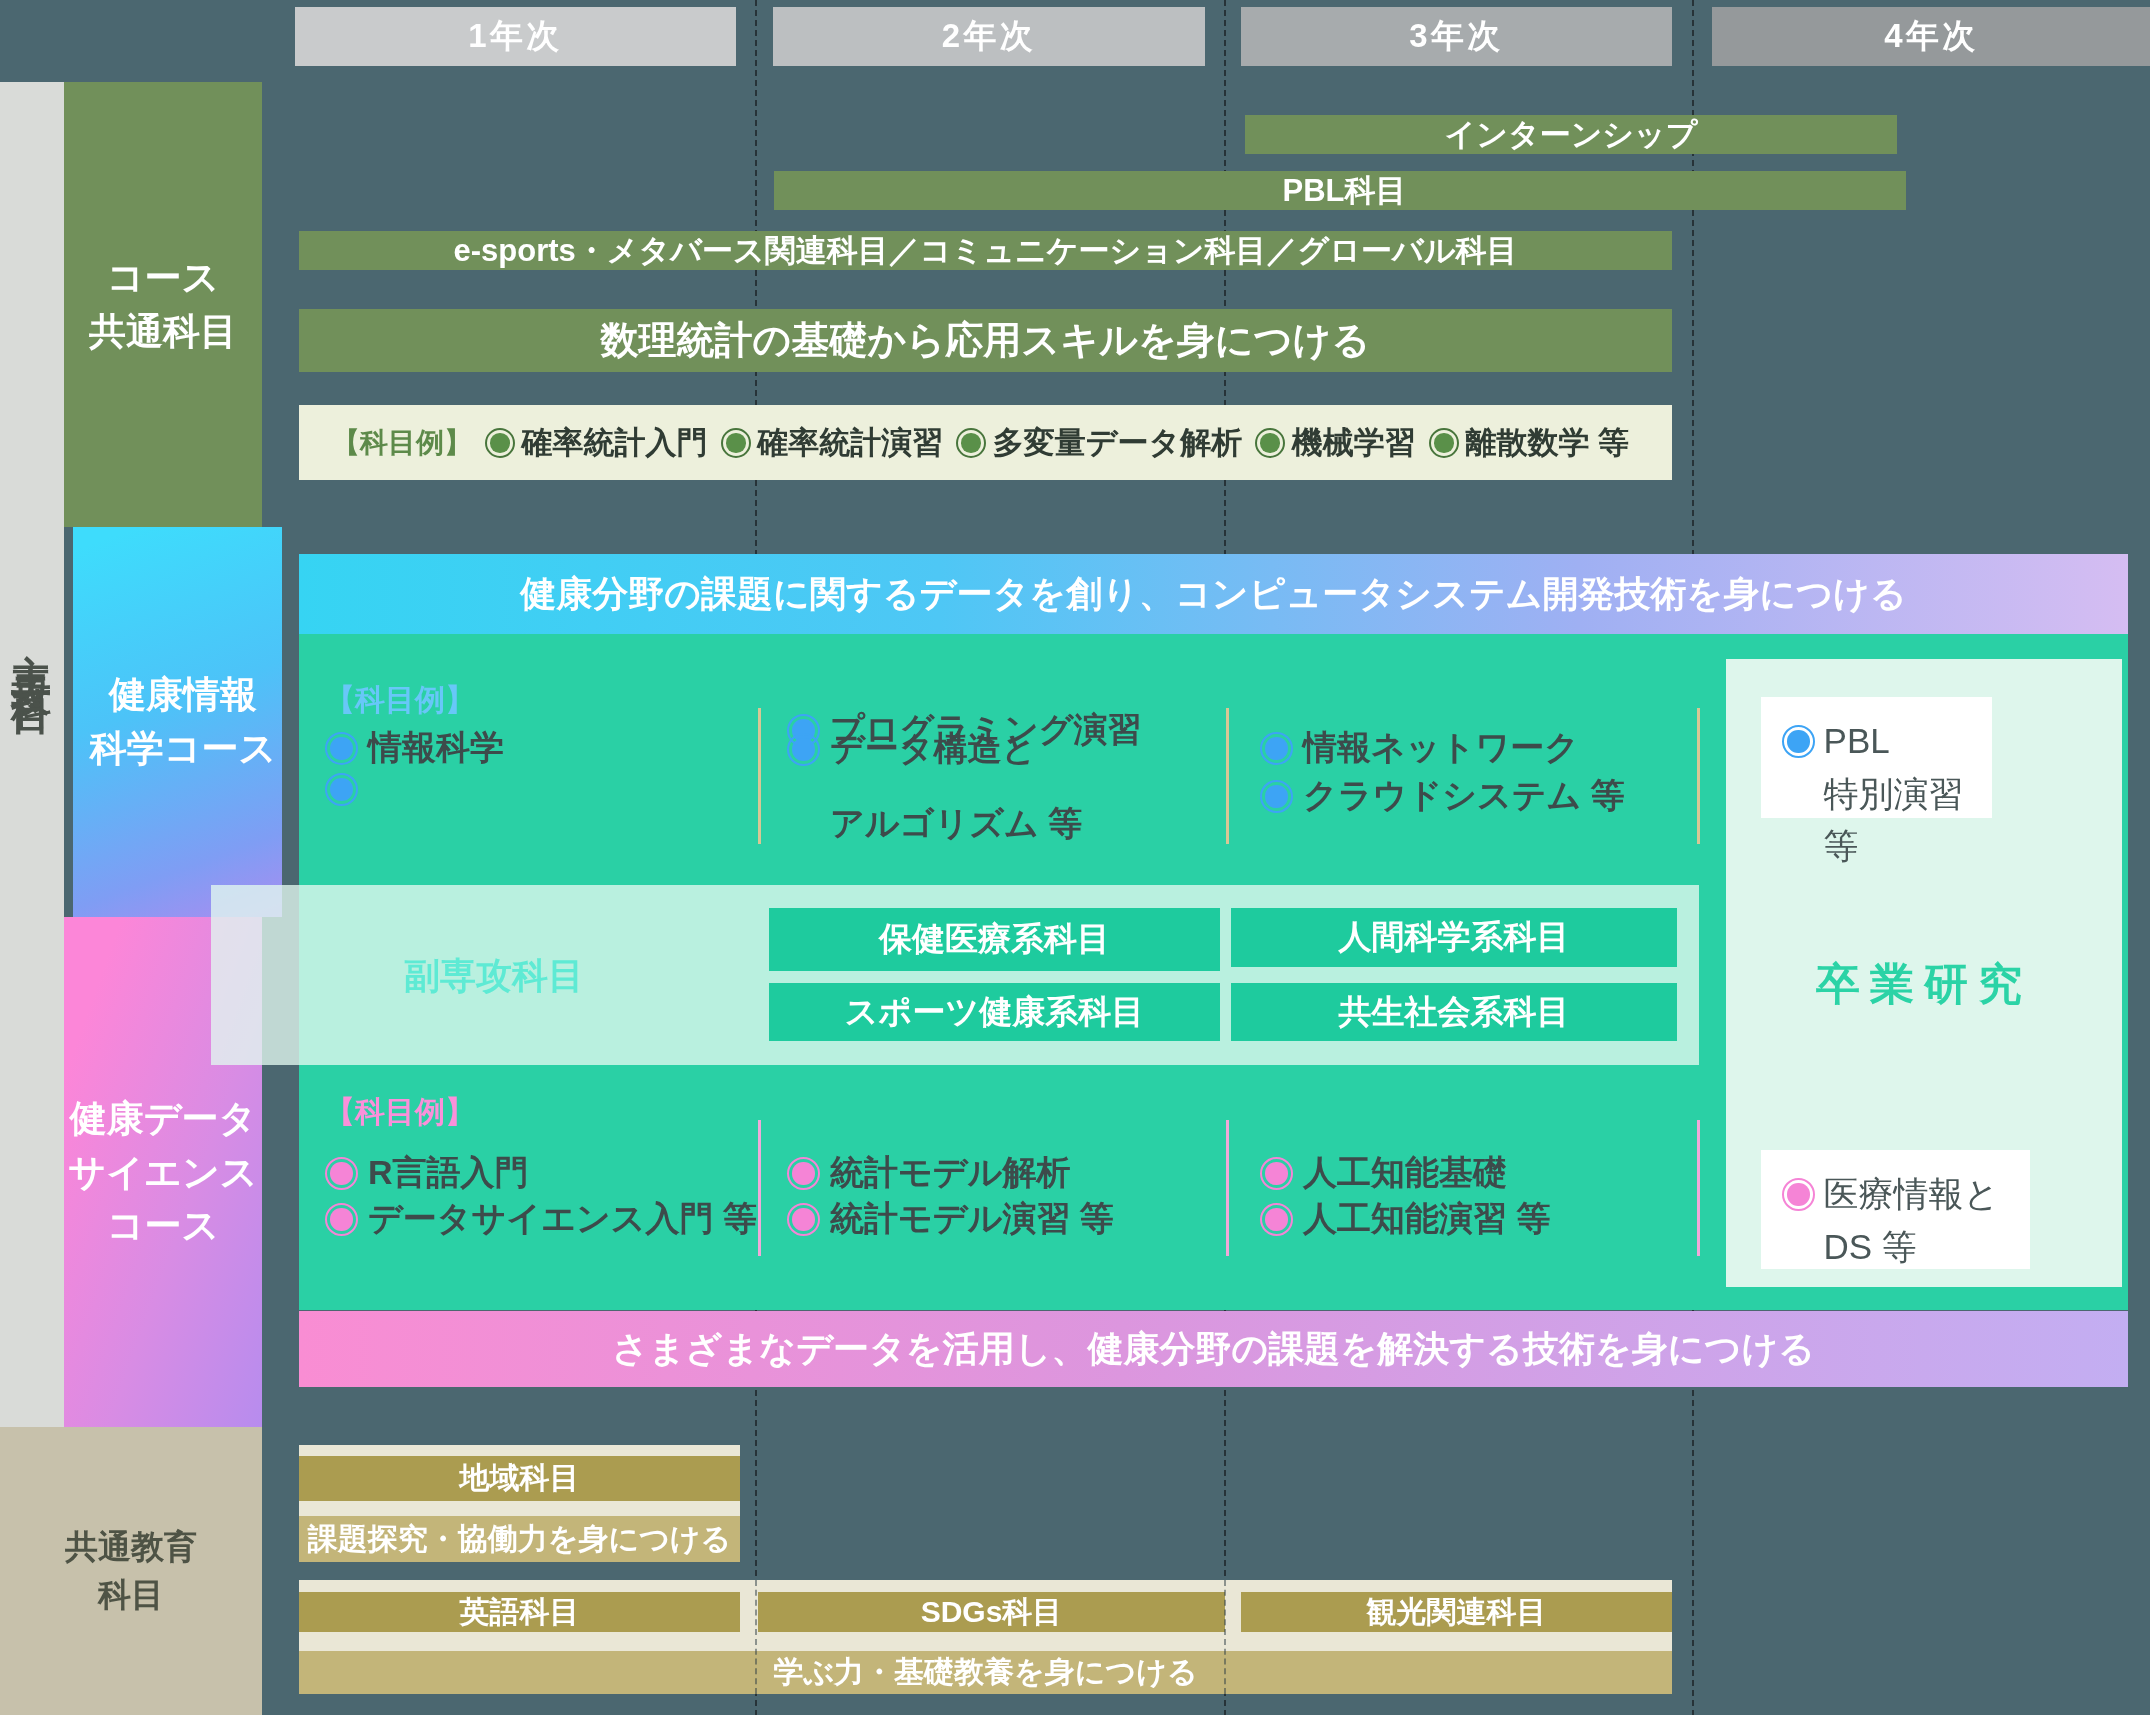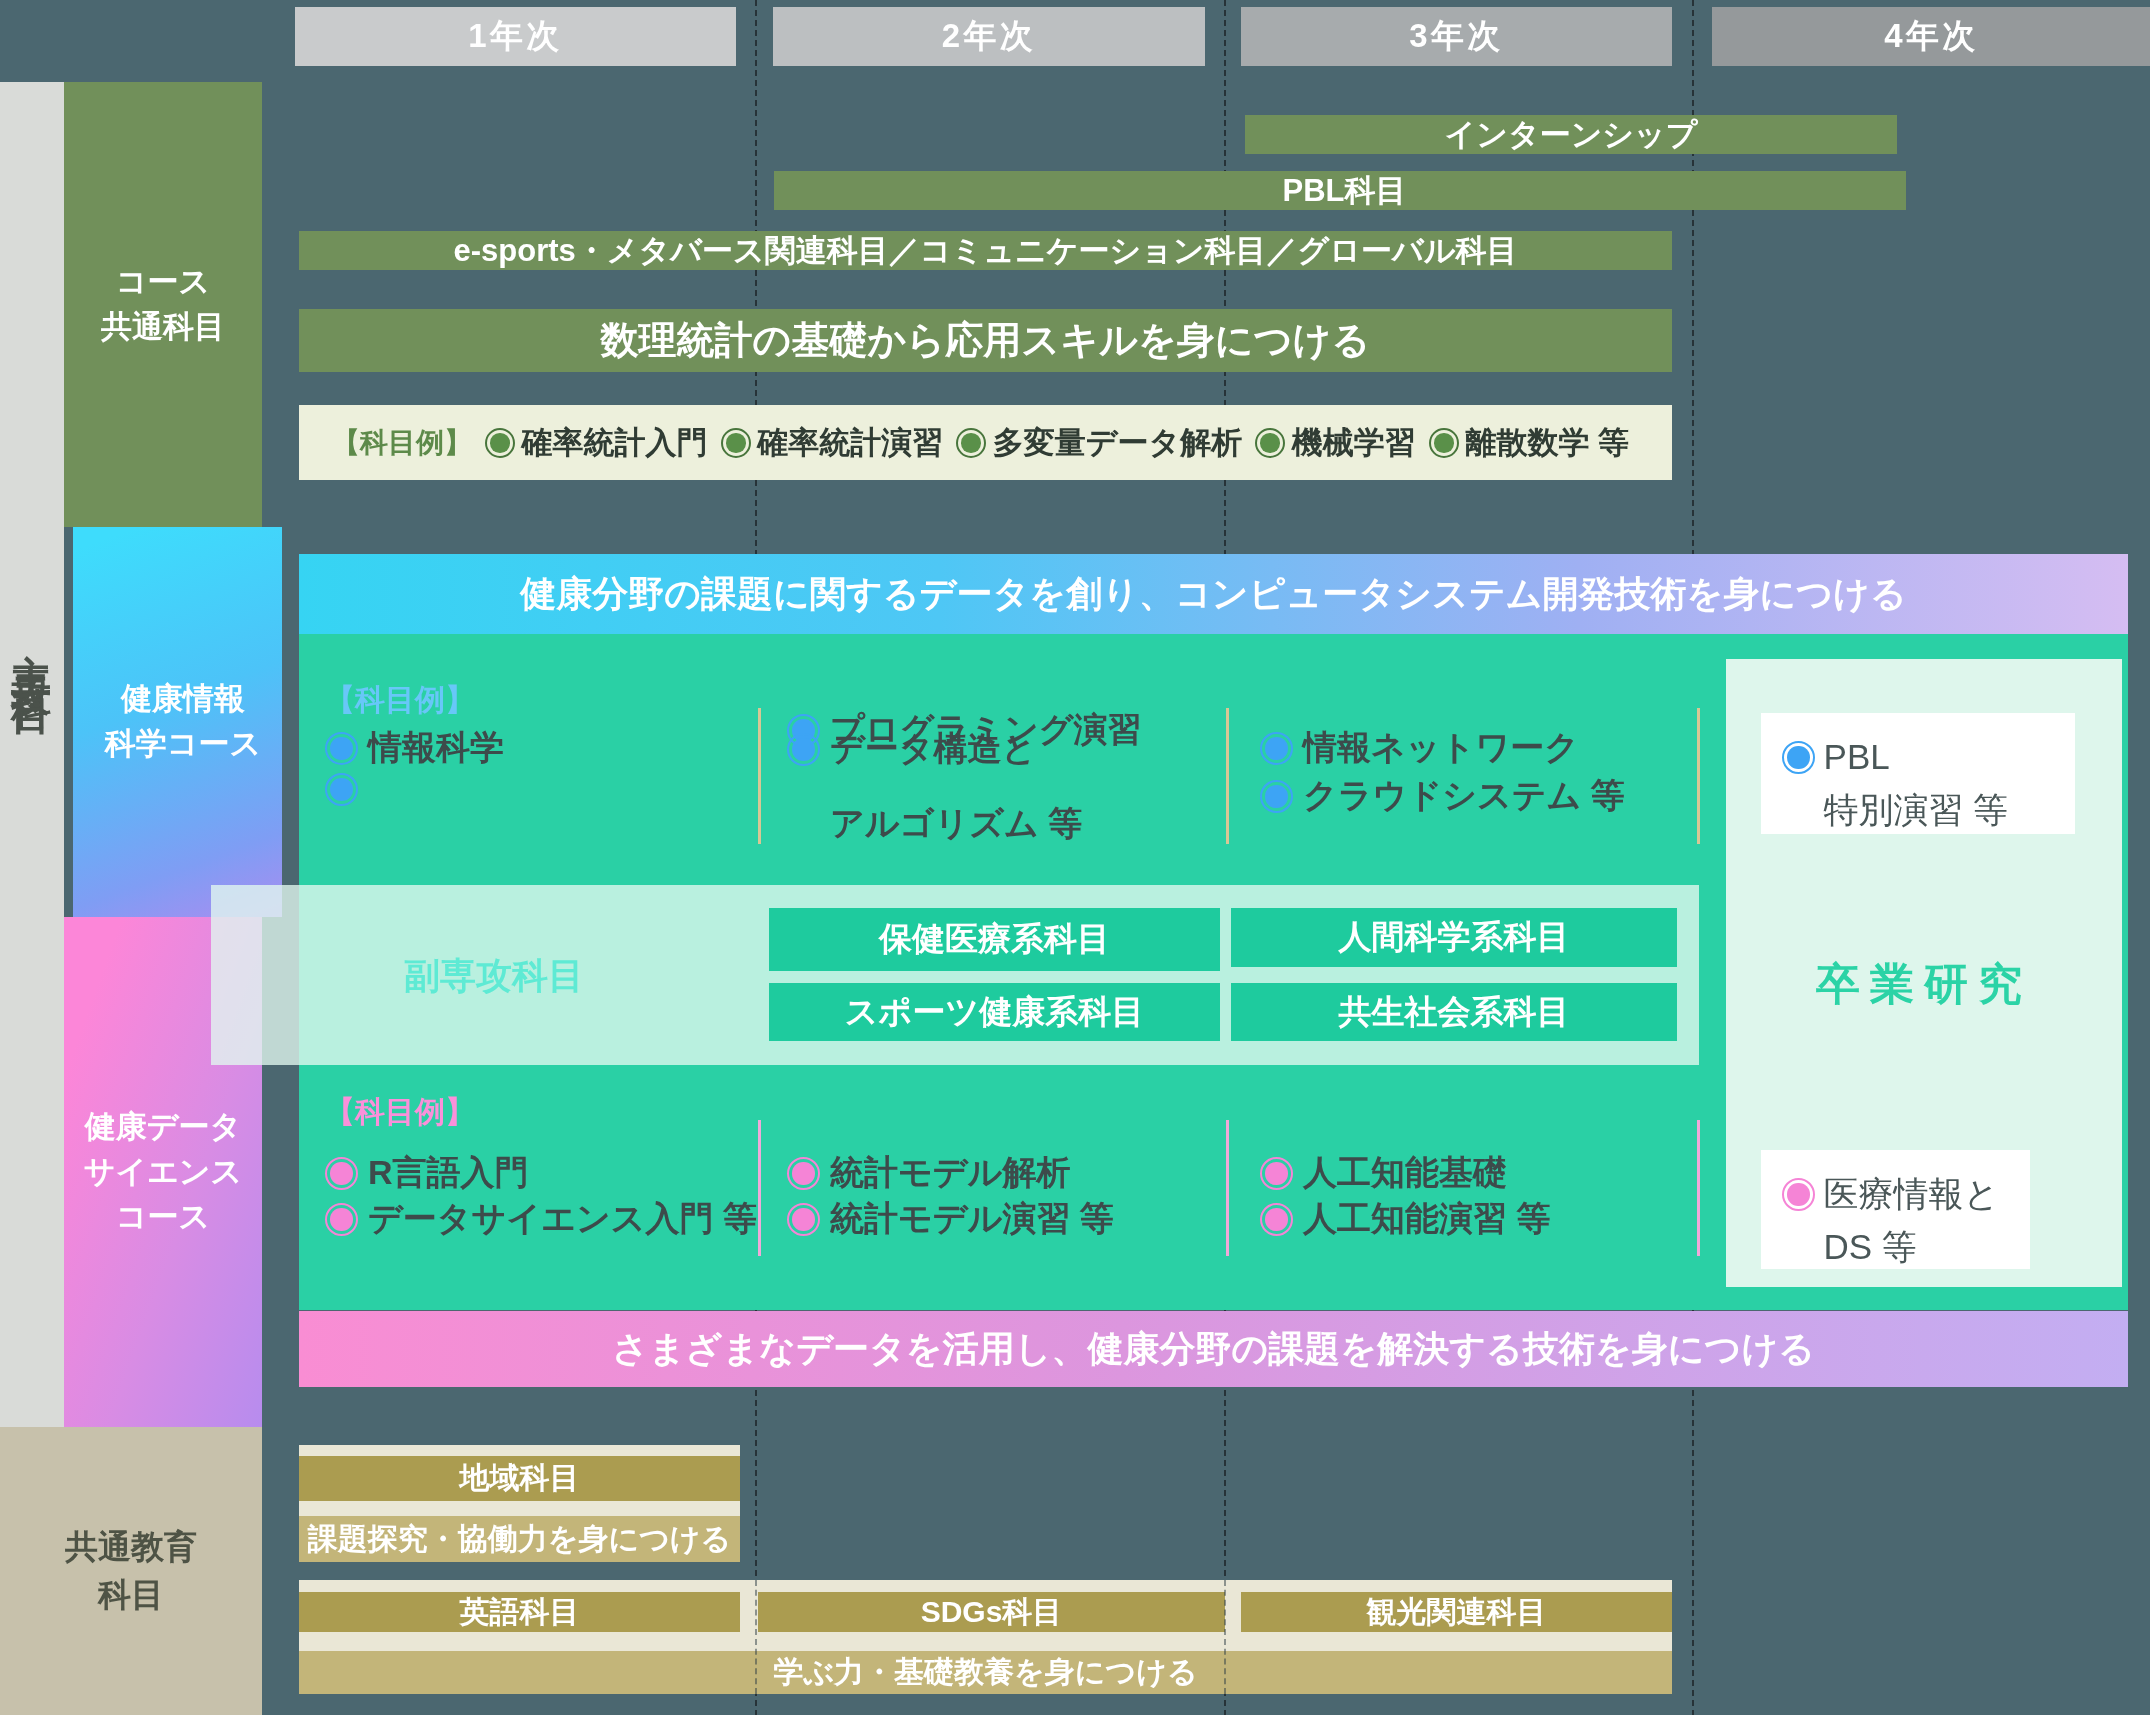--- a/index.html
+++ b/index.html
@@ -14,21 +14,21 @@
   .vdash-overlay{position:absolute;width:0;border-left:2.5px dashed rgba(45,62,68,.5);z-index:6;}
   
   .year{position:absolute;top:6.6px;height:59px;display:flex;align-items:center;justify-content:center;
         color:#fff;font-size:33px;font-weight:600;letter-spacing:3.3px;z-index:2;}
   
   .rail{position:absolute;z-index:2;display:flex;align-items:center;justify-content:center;text-align:center;}
   .rail .lines span{display:block;}
   .gray-strip{background:#d9dbd8;}
   .v-label{writing-mode:vertical-rl;text-orientation:upright;color:#4b524b;
            font-size:40px;font-weight:bold;letter-spacing:11.5px;display:flex;align-items:center;justify-content:center;}
-  .rail-label{color:#fff;font-size:31px;font-weight:bold;line-height:1.45;}
+  .rail-label{color:#fff;font-size:37px;font-weight:bold;line-height:1.45;}
   .rail-label-dark{color:#4e5345;font-size:33px;font-weight:bold;line-height:1.45;}
   
   .gbar{position:absolute;background:#71905a;color:#fff;font-weight:bold;font-size:31px;
         display:flex;align-items:center;justify-content:center;z-index:2;white-space:nowrap;}
   .cream-row{position:absolute;background:#edf0dc;display:flex;align-items:center;
              padding-left:33px;gap:13px;z-index:2;box-sizing:border-box;white-space:nowrap;}
   .cream-row .exlabel{color:#5d8a4a;font-size:28px;font-weight:bold;}
   .cream-item{display:flex;align-items:center;gap:6.6px;font-size:31px;font-weight:bold;color:#303c34;}
   
   .bullet{display:inline-block;border-radius:50%;box-sizing:border-box;background-clip:content-box;padding:3.3px;flex:none;}
@@ -180,21 +180,21 @@
     </div>
   <div class="item" style="left:1260px;top:773px;">
       <span class="bullet blue"></span>
       <span>クラウドシステム 等</span>
     </div>
   <div class="divider tan" style="left:758px;top:708px;height:136px;"></div>
   <div class="divider tan" style="left:1226px;top:708px;height:136px;"></div>
   <div class="divider tan" style="left:1697px;top:708px;height:136px;"></div>
 
   <div class="mintbox" style="left:1726px;top:659px;width:396px;height:628px;"></div>
-  <div class="white-chip" style="left:1761px;top:713px;width:314px;height:121px;">
+  <div class="white-chip" style="left:1761px;top:697px;width:231px;height:121px;">
     <div class="l1">
         <span class="bullet blue"></span>
         <span>PBL</span>
       </div>
     <div class="l2">特別演習 等</div>
   </div>
   <div class="grad-title" style="left:1726px;top:955px;width:396px;">卒業研究</div>
   <div class="white-chip" style="left:1761px;top:1150px;width:269px;height:119px;">
     <div class="l1">
         <span class="bullet pinkb"></span>

